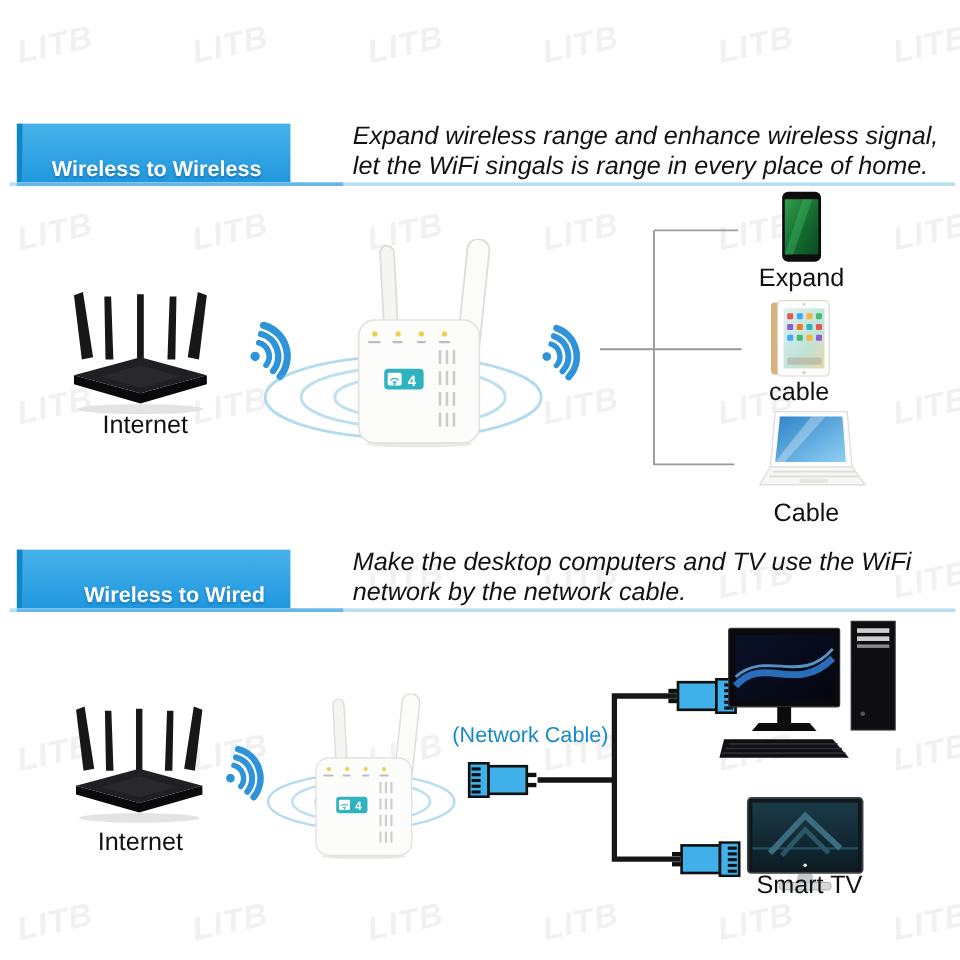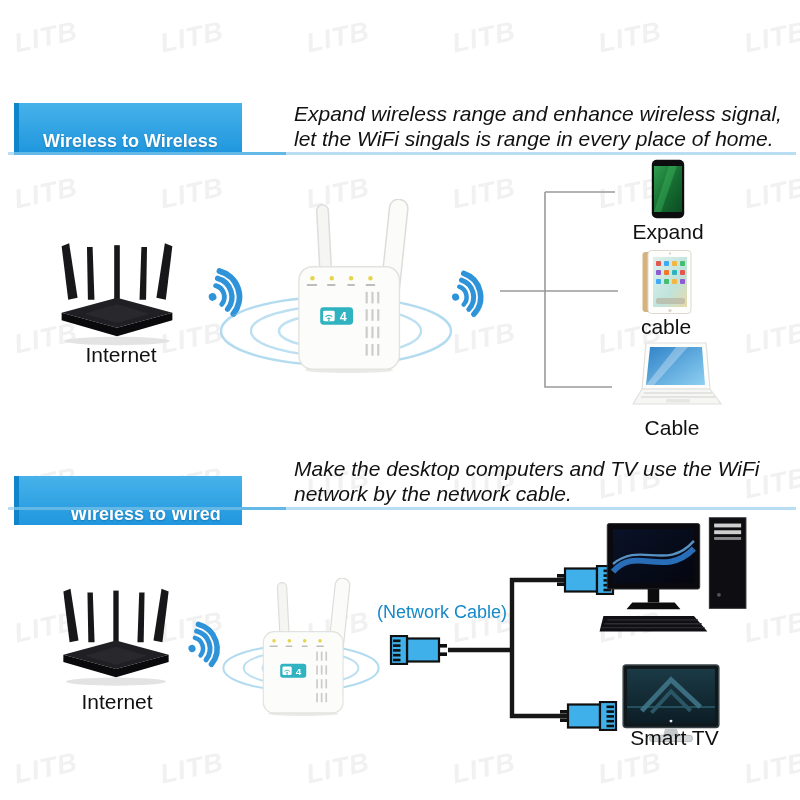--- a/index.html
+++ b/index.html
@@ -224,21 +224,21 @@
       <polygon points="14,44 44,6 56,6 22,44" fill="#ffffff" opacity="0.3"></polygon>
       <path d="M10 48 L78 48 L89 63 L1 63 Z" fill="#f6f6f4" stroke="#e0e0dd" stroke-width="1.2"></path>
       <g stroke="#dcdcd8" stroke-width="1.4">
         <line x1="12" y1="52" x2="80" y2="52"></line>
           <line x1="9" y1="56" x2="83" y2="56"></line>
       </g>
       <rect x="34" y="58" width="24" height="3.4" rx="1.5" fill="#e6e6e2"></rect>
     </svg>
     <div class="dev-label" style="left:617px;top:416px;width:110px;">Cable</div>
 
-    <div class="banner" style="top:476px;padding-left:30px;">
+    <div class="banner" style="top:458px;padding-left:30px;">
       <span>Wireless to Wired</span>
     </div>
     <div class="rule" style="top:507px;"></div>
     <div class="rule-dark" style="top:507px;"></div>
     <div class="desc" style="top:457px;">
       <div>Make the desktop computers and TV use the WiFi</div>
       <div>network by the network cable.</div>
     </div>
 
     <svg class="abs" style="left:58px;top:585px;" width="116" height="104" viewBox="0 0 130 112">

